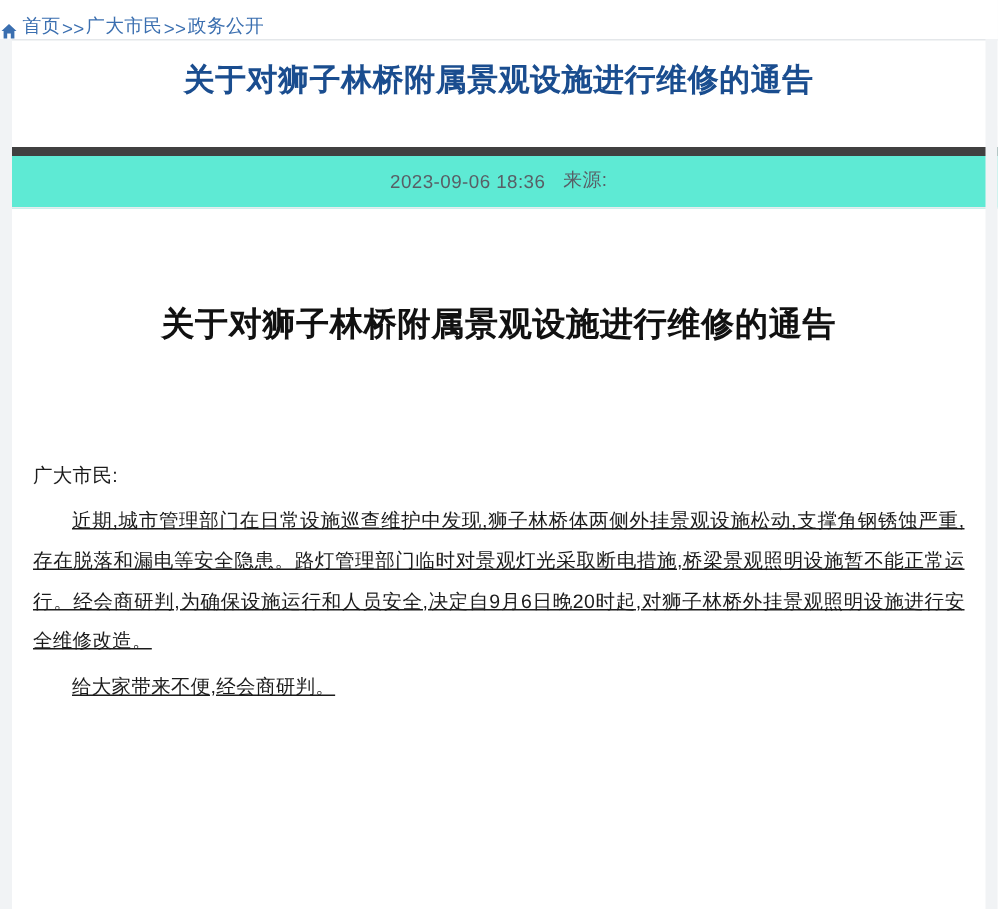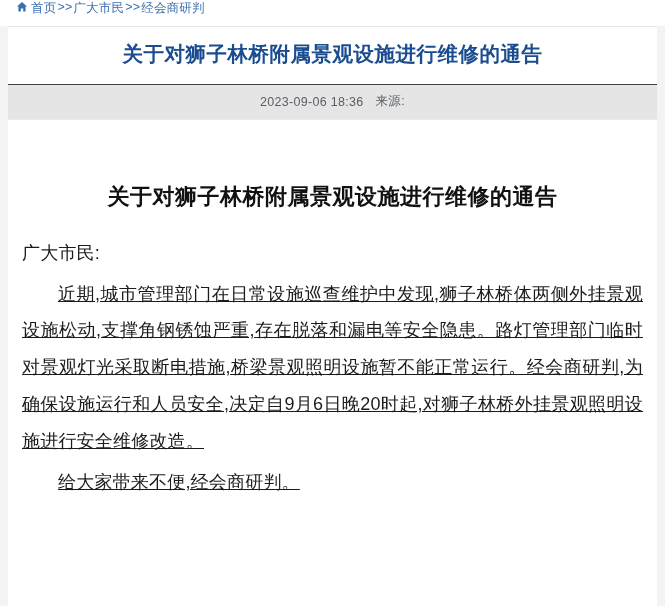--- a/index.html
+++ b/index.html
@@ -17,22 +17,22 @@
     width: 665px;
     height: 606px;
     background: #ffffff;
     box-sizing: border-box;
     position: relative;
   }
   
   .breadcrumb {
     height: 26px;
     display: flex;
-    align-items: flex-start;
-    padding-left: 16px;
+    align-items: flex-end;
+    padding-left: 0;
     font-size: 12.5px;
     color: #3b6fb0;
     background: #ffffff;
     letter-spacing: 0.2px;
   }
   .breadcrumb .home-icon {
     display: inline-block;
     width: 12px;
     height: 12px;
     margin-right: 3px;
@@ -58,30 +58,31 @@
   }
   .doc-title-top {
     font-size: 20.5px;
     font-weight: bold;
     color: #1a4d8f;
     line-height: 1.3;
     letter-spacing: 0.5px;
     font-family: "Liberation Sans", "DejaVu Sans", sans-serif;
   }
   .meta-band {
-    border-top: 1px solid #404040;
+    border-top: 6px solid #404040;
     border-bottom: 1px solid #e8ebee;
-    background: #e5e5e5;
+    background: #5eead4;
     height: 34px;
     display: flex;
     align-items: center;
     justify-content: center;
     gap: 4px;
     font-size: 12.5px;
     color: #585f66;
+    margin-top: 14px;
   }
   .meta-band .meta-date { letter-spacing: 0.3px; }
   .meta-band .meta-source-label { margin-left: 8px; letter-spacing: 0.3px; }
   .meta-band .meta-source { margin-left: 8px; letter-spacing: 0.3px; }
 
   
   .article {
     padding: 0 22px;
     background: #ffffff;
     box-sizing: border-box;
@@ -90,22 +91,22 @@
     text-align: center;
     font-size: 22px;
     font-weight: bold;
     color: #111111;
     line-height: 1.5;
     margin-top: 60px;
     margin-bottom: 0;
     letter-spacing: 0.5px;
   }
   .body-text {
-    margin-top: 22px;
-    font-size: 18px;
+    margin-top: 72px;
+    font-size: 13px;
     color: #1b1b1b;
     line-height: 2.05;
     text-align: justify;
     letter-spacing: 0.2px;
   }
   .body-text p {
     margin: 0 0 4px 0;
   }
   .indent {
     text-indent: 2em;
@@ -133,21 +134,21 @@
   <div class="breadcrumb">
     <span class="home-icon">
       <svg width="12" height="12" viewBox="0 0 12 12" aria-hidden="true">
         <path d="M6 1 L11 5.6 L9.6 5.6 L9.6 10.6 L7.2 10.6 L7.2 7.4 L4.8 7.4 L4.8 10.6 L2.4 10.6 L2.4 5.6 L1 5.6 Z" fill="#3b6fb0"></path>
       </svg>
     </span>
     <a href="#" class="crumb">首页</a>
     <span class="sep">&gt;&gt;</span>
     <a href="#" class="crumb">广大市民</a>
     <span class="sep">&gt;&gt;</span>
-    <a href="#" class="crumb">经会商研判</a>
+    <a href="#" class="crumb">政务公开</a>
   </div>
 
   <div class="title-band">
     <div class="doc-title-top">关于对狮子林桥附属景观设施进行维修的通告</div>
   </div>
 
   <div class="meta-band">
     <span class="meta-date">2023-09-06 18:36</span>
     <span class="meta-source-label">来源:</span>
   </div>

